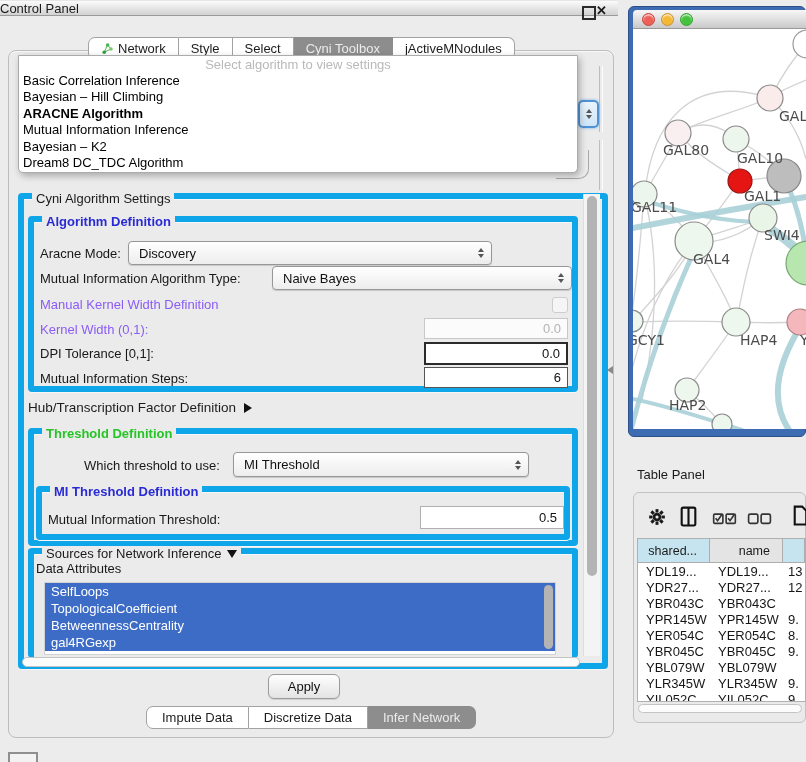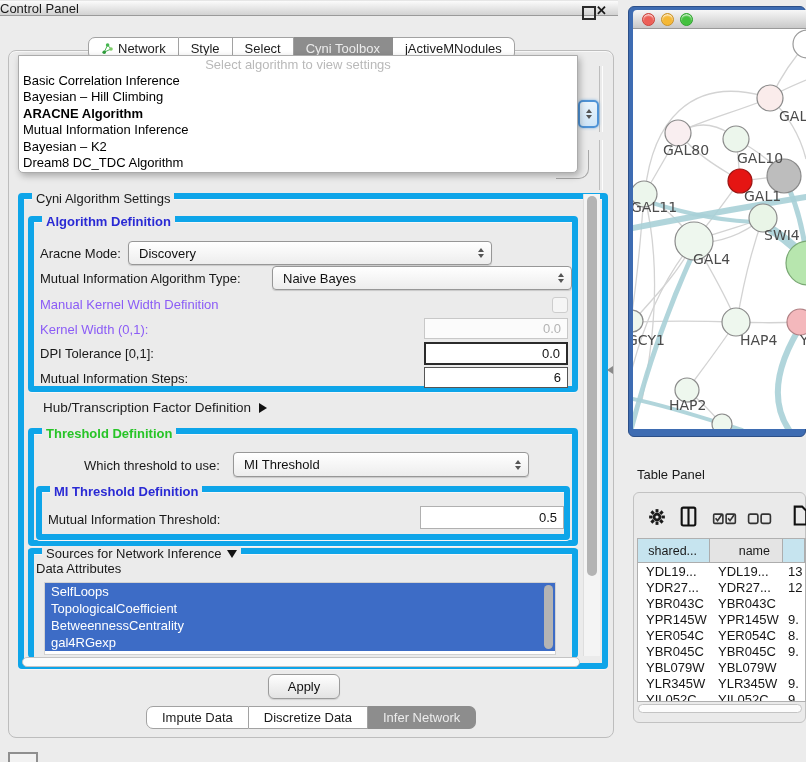--- a/index.html
+++ b/index.html
@@ -177,21 +177,21 @@
 </div>
 <span class="lbl" style="left:40px;top:346px">DPI Tolerance [0,1]:</span>
 <div class="field strong" style="left:424px;top:342px;width:144px;height:23px">
   <span>0.0</span>
 </div>
 <span class="lbl" style="left:40px;top:371px">Mutual Information Steps:</span>
 <div class="field" style="left:424px;top:367px;width:144px;height:21px;border-color:#555">
   <span>6</span>
 </div>
 
-<div class="abs" style="left:43px;top:400px;display:flex;align-items:center;gap:8px">
+<div class="abs" style="left:28px;top:400px;display:flex;align-items:center;gap:8px">
   <span style="font-size:13.5px;color:#1c1c1c">Hub/Transcription Factor Definition</span>
   <span class="tri-right"></span>
 </div>
 
 <div class="groupbox" style="left:28px;top:428px;width:550px;height:118px">
   <span class="grouptitle green">Threshold Definition</span>
 </div>
 <span class="lbl" style="left:84px;top:458px">Which threshold to use:</span>
 <div class="combo" style="left:233px;top:452px;width:296px;height:25px">
   <span>MI Threshold</span>

